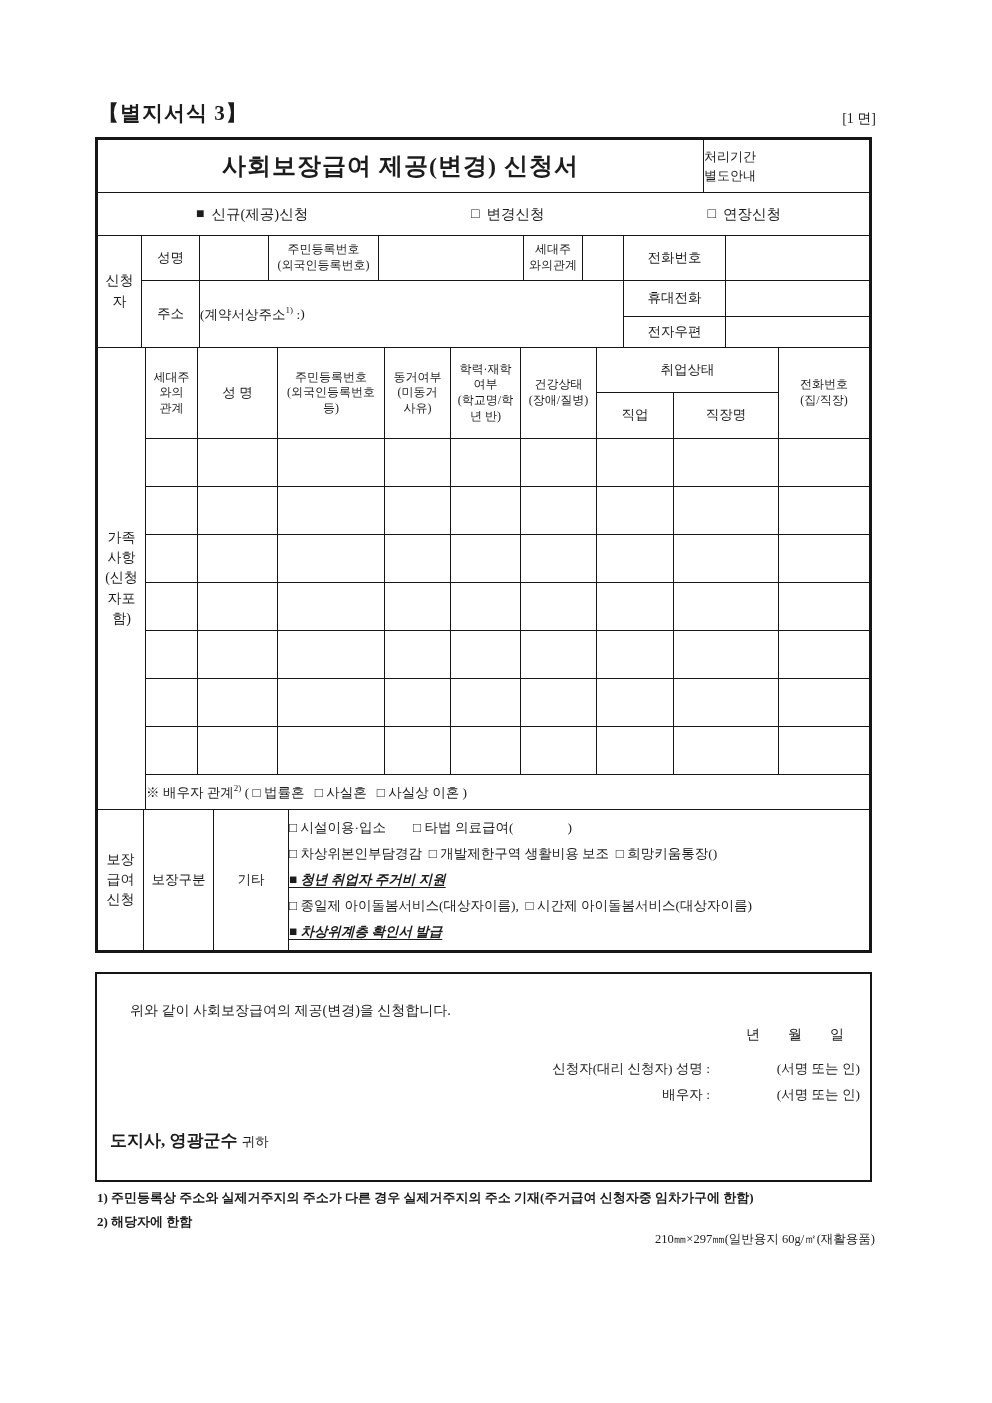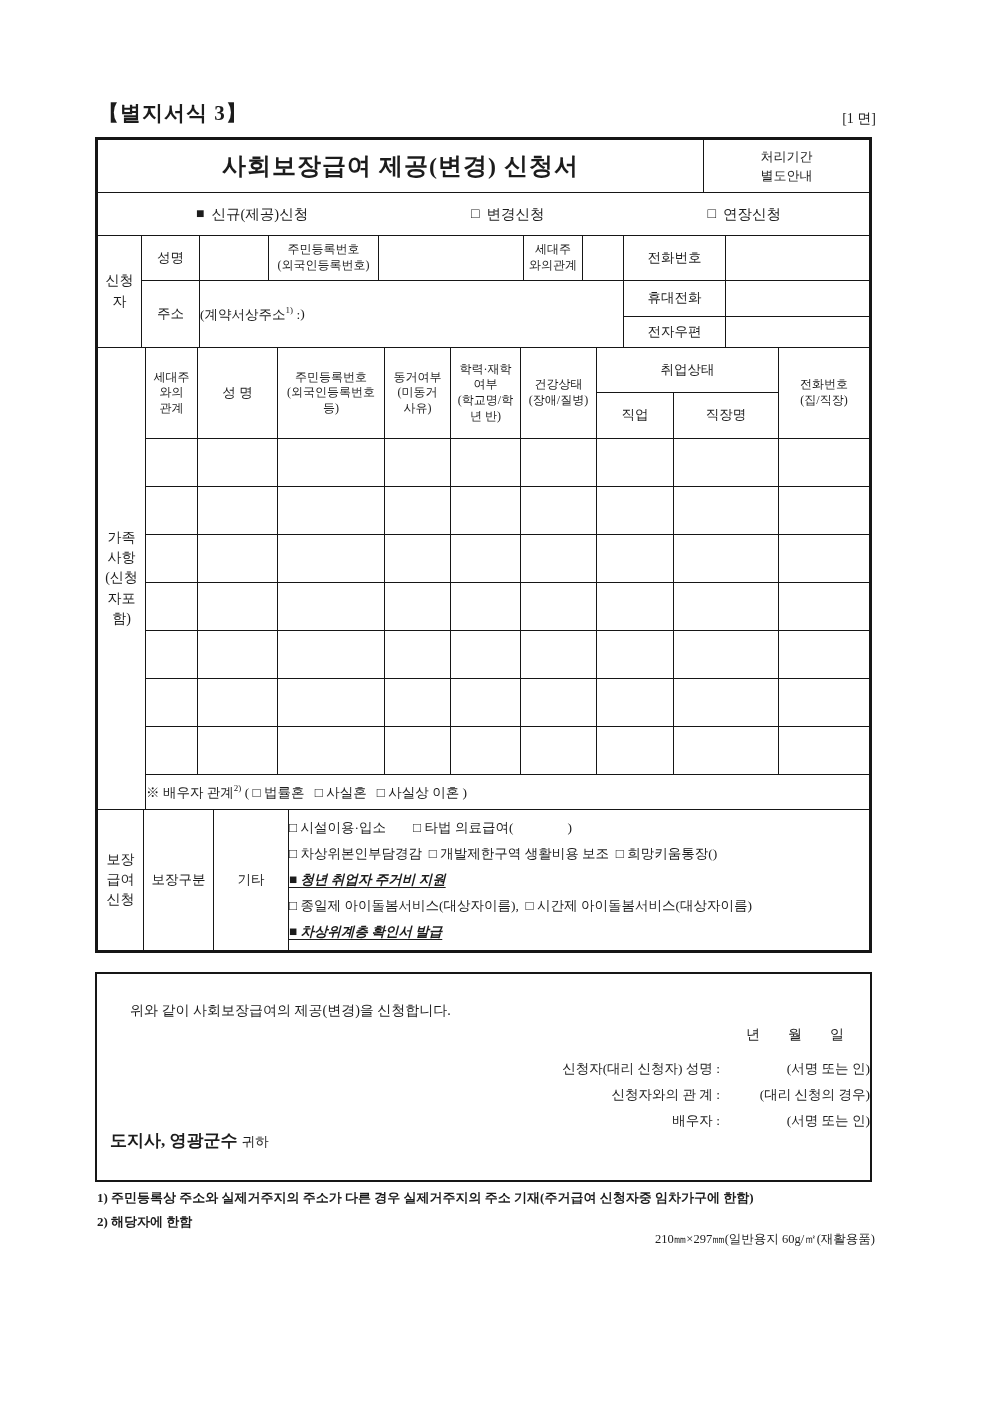--- a/index.html
+++ b/index.html
@@ -10,21 +10,21 @@
   }
   .form-code{position:absolute;left:98px;top:99px;font-size:21px;font-weight:bold;letter-spacing:1px;}
   .page-marker{position:absolute;right:116px;top:110px;font-size:14px;}
 
   .form-box{position:absolute;left:95px;top:137px;width:773px;border:2px solid #161616;}
   .form-box table{border-collapse:collapse;width:100%;table-layout:fixed;}
   .form-box table + table{margin-top:-1px;}
   .form-box td{border:1px solid #161616;padding:0;vertical-align:middle;overflow:hidden;}
 
   .title-cell{height:52px;text-align:center;font-size:24px;font-weight:bold;letter-spacing:1px;}
-  .process-cell{text-align:center;font-size:13px;line-height:1.5;white-space:pre-line;}
+  .process-cell{text-align:left;font-size:13px;line-height:1.5;white-space:pre-line;}
 
   .chk-cell{height:42px;}
   .chk-wrap{display:flex;justify-content:space-between;padding:0 88px 0 98px;font-size:14.5px;}
   .chk-item{display:flex;align-items:center;gap:7px;white-space:nowrap;}
   .chk-box{font-size:14px;line-height:1;}
 
   .lbl{text-align:center;font-size:13.5px;line-height:1.35;white-space:pre-line;}
   .lbl-sm{text-align:center;font-size:12px;line-height:1.3;white-space:pre-line;}
   .vlbl{text-align:center;font-size:14px;line-height:1.45;white-space:pre-line;}
 
@@ -43,21 +43,21 @@
 
   .ben-row td{height:140px;}
   .ben-content{padding:8px 10px;}
   .ben-line{font-size:13.5px;line-height:26px;white-space:pre;}
   .ben-line.bold-u span{font-weight:bold;text-decoration:underline;text-underline-offset:3px;font-style:italic;}
 
   .decl-box{position:absolute;left:95px;top:972px;width:773px;height:206px;border:2px solid #161616;}
   .decl-statement{position:absolute;left:33px;top:28px;font-size:14px;}
   .decl-date{position:absolute;right:26px;top:52px;font-size:14px;white-space:pre;text-align:right;}
   .sig-block{position:absolute;left:0;top:82px;width:100%;}
-  .sig-row{display:flex;justify-content:flex-end;font-size:13.5px;line-height:26px;}
+  .sig-row{display:flex;justify-content:flex-end;padding-right:10px;font-size:13.5px;line-height:26px;}
   .sig-label{text-align:right;}
   .sig-note{width:150px;text-align:right;}
   .addressee{position:absolute;left:13px;top:155px;font-size:17px;font-weight:bold;}
   .addressee-suffix{font-size:13.5px;font-weight:normal;}
 
   .footnotes{position:absolute;left:97px;top:1186px;width:740px;font-size:13px;line-height:24px;font-weight:bold;}
   .paper-note{position:absolute;right:117px;top:1231px;font-size:12.5px;font-family:"Liberation Serif","DejaVu Serif",serif;}
   .page-number{position:absolute;left:0;top:1346px;width:100%;text-align:center;font-size:14px;letter-spacing:2px;}
 </style>
 </head>
@@ -306,24 +306,20 @@
 
   <div class="decl-box">
     <div class="decl-statement">위와 같이 사회보장급여의 제공(변경)을 신청합니다.</div>
     <div class="decl-date">년        월        일</div>
     <div class="sig-block">
       <div class="sig-row">
         <span class="sig-label">신청자(대리 신청자) 성명 :</span>
         <span class="sig-note">(서명 또는 인)</span>
       </div>
       <div class="sig-row">
-        <span class="sig-label">신청자와의 관 계 :</span>
-        <span class="sig-note">(대리 신청의 경우)</span>
-      </div>
-      <div class="sig-row">
         <span class="sig-label">배우자 :</span>
         <span class="sig-note">(서명 또는 인)</span>
       </div>
     </div>
     <div class="addressee">
       <span>도지사, 영광군수</span>
       <span class="addressee-suffix">귀하</span>
     </div>
   </div>
 

